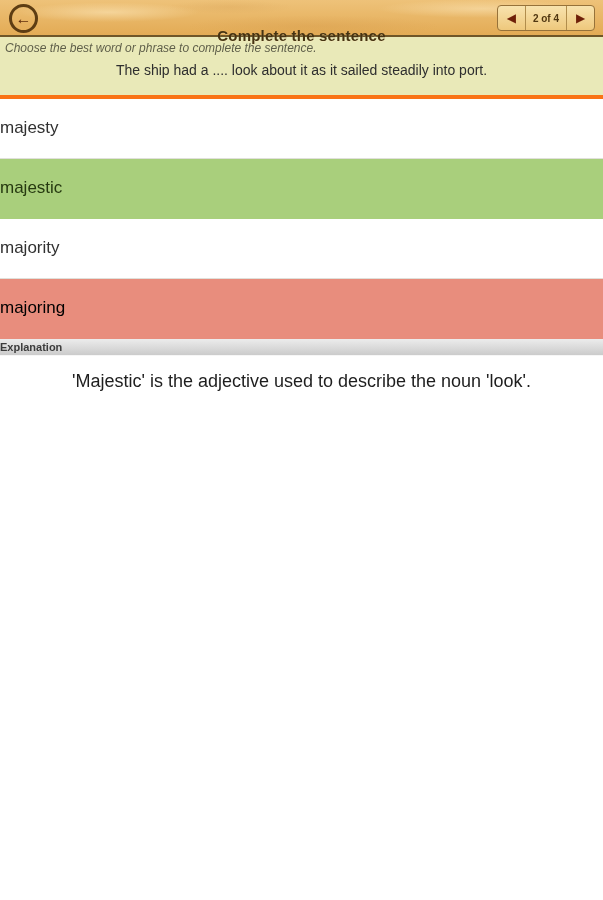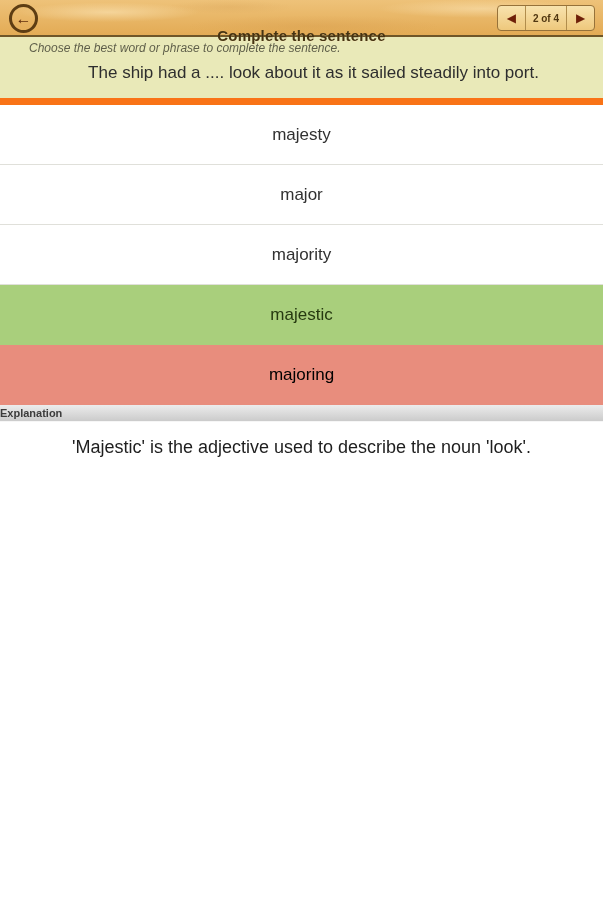--- a/index.html
+++ b/index.html
@@ -56,34 +56,33 @@
   }
   .page-arrow.prev { border-right: 1px solid #b18d4c; }
   .page-arrow.next { border-left: 1px solid #b18d4c; }
   .page-indicator {
     padding: 0 7px; display: flex; align-items: center;
     font-size: 10px; font-weight: bold; color: #513711; white-space: nowrap;
   }
   
   .question-block {
     background: var(--question-bg);
-    border-bottom: 7px solid #f97316;
-    padding-left: 24px;
+    border-bottom: 4px solid #f97316;
   }
   .instruction {
     font-style: italic; font-size: 12px; color: #5f5f4a;
     padding: 4px 5px 1px;
   }
   .question {
-    text-align: center; font-size: 17px; color: #2e2e2e;
+    text-align: center; font-size: 14px; color: #2e2e2e;
     padding: 6px 24px 15px; line-height: 1.25;
   }
   
   .option-row {
-    height: 60px; display: flex; align-items: center; justify-content: center;
+    height: 60px; display: flex; align-items: center; 
     font-size: 17px; color: #313131; background: #fff;
     border-bottom: 1px solid #e0e0da; cursor: pointer;
   }
   .option-row.correct {
     background: var(--correct-bg); border-bottom-color: var(--correct-bg);
     color: #263a10;
   }
   .option-row.incorrect {
     background: var(--incorrect-bg); border-bottom-color: var(--incorrect-bg);
     color: #000000;
@@ -121,28 +120,25 @@
 
 <section class="question-block">
   <div class="instruction">Choose the best word or phrase to complete the sentence.</div>
   <div class="question">The ship had a .... look about it as it sailed steadily into port.</div>
 </section>
 
 <section>
   <div class="option-row">
     <span>majesty</span>
   </div>
-  <div class="option-row">
-    <span>major</span>
+  <div class="option-row correct">
+    <span>majestic</span>
   </div>
   <div class="option-row">
     <span>majority</span>
-  </div>
-  <div class="option-row correct">
-    <span>majestic</span>
   </div>
   <div class="option-row incorrect">
     <span>majoring</span>
   </div>
 </section>
 
 <section>
   <div class="explanation-header">Explanation</div>
   <div class="explanation-text">'Majestic' is the adjective used to describe the noun 'look'.</div>
 </section>

